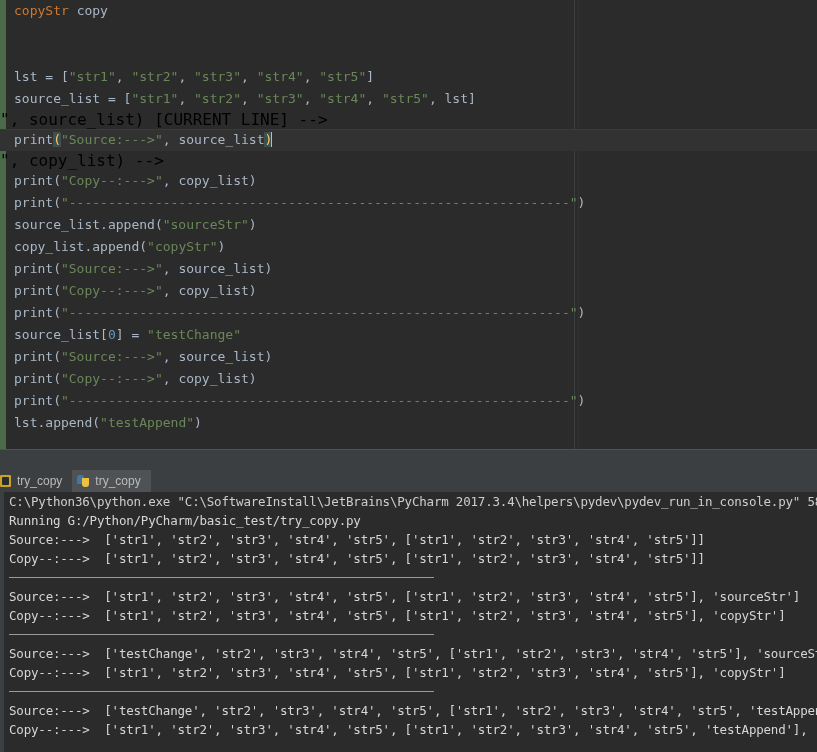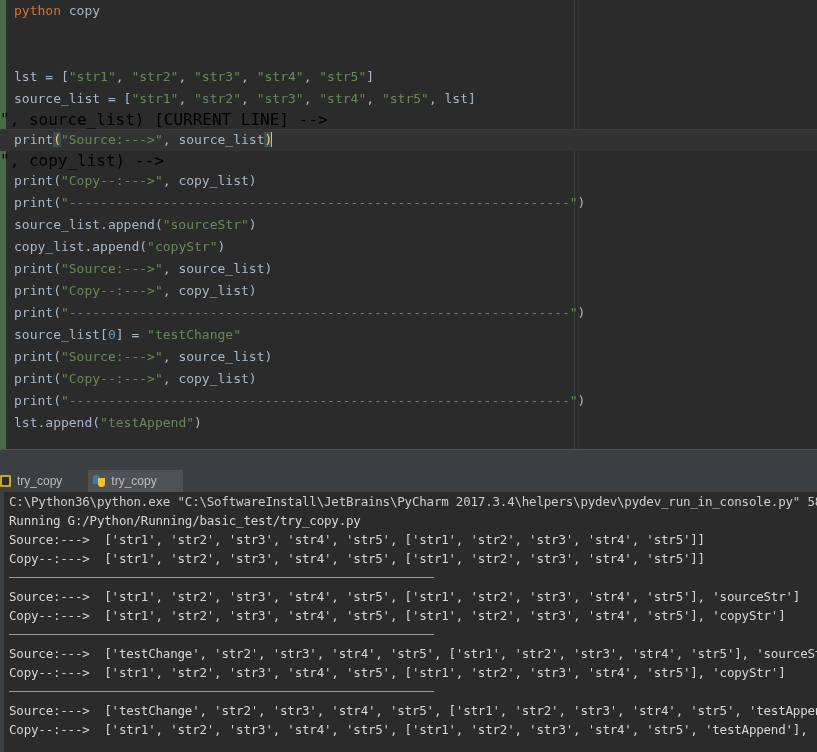--- a/index.html
+++ b/index.html
@@ -130,21 +130,21 @@
     height: 22px;
     background: #3c3f41;
     display: flex;
     align-items: center;
   }
   .ctab {
     display: flex;
     align-items: center;
     gap: 5px;
     height: 22px;
-    padding: 0 26px 0 4px;
+    padding: 0 10px 0 4px;
     font-family: "Liberation Sans", sans-serif;
     font-size: 12px;
     color: #bbbbbb;
     cursor: default;
   }
   .ctab.active {
     background: #4e5254;
   }
   .ctab-label { line-height: 22px; }
 
@@ -238,21 +238,21 @@
     <div class="gutter-stripe">
       <div class="vcs-mark" style="top:0px;height:450px;"></div>
     </div>
 
     <div class="margin-guide"></div>
     <div class="margin-guide2"></div>
 
     <div class="code-area">
 
       
-      <div class="line"><span class="kw">python</span><span class="plain"> </span><span class="plain">copy</span></div>
+      <div class="line"><span class="kw">copyStr</span><span class="plain"> </span><span class="plain">copy</span></div>
 
       
       <div class="line"></div>
       
       <div class="line"></div>
 
       
       <div class="line"><span class="plain">lst</span><span class="plain"> = [</span><span class="str">"str1"</span><span class="plain">, </span><span class="str">"str2"</span><span class="plain">, </span><span class="str">"str3"</span><span class="plain">, </span><span class="str">"str4"</span><span class="plain">, </span><span class="str">"str5"</span><span class="plain">]</span></div>
 
       
@@ -325,21 +325,21 @@
             <span class="py-y"></span>
           </span>
         <span class="ctab-label">try_copy</span>
       </div>
     </div>
 
     <div class="console-out">
       <div class="console-left-bar"></div>
 
       <div class="cline cmd">C:\Python36\python.exe "C:\SoftwareInstall\JetBrains\PyCharm 2017.3.4\helpers\pydev\pydev_run_in_console.py" 58640 58641 G:/Python/Pyth</div>
-      <div class="cline">Running G:/Python/Running/basic_test/try_copy.py</div>
+      <div class="cline">Running G:/Python/PyCharm/basic_test/try_copy.py</div>
       <div class="cline">Source:---&gt;  ['str1', 'str2', 'str3', 'str4', 'str5', ['str1', 'str2', 'str3', 'str4', 'str5']]</div>
       <div class="cline">Copy--:---&gt;  ['str1', 'str2', 'str3', 'str4', 'str5', ['str1', 'str2', 'str3', 'str4', 'str5']]</div>
       <div class="csep">
           <span class="rule"></span>
         </div>
       <div class="cline">Source:---&gt;  ['str1', 'str2', 'str3', 'str4', 'str5', ['str1', 'str2', 'str3', 'str4', 'str5'], 'sourceStr']</div>
       <div class="cline">Copy--:---&gt;  ['str1', 'str2', 'str3', 'str4', 'str5', ['str1', 'str2', 'str3', 'str4', 'str5'], 'copyStr']</div>
       <div class="csep">
           <span class="rule"></span>
         </div>

